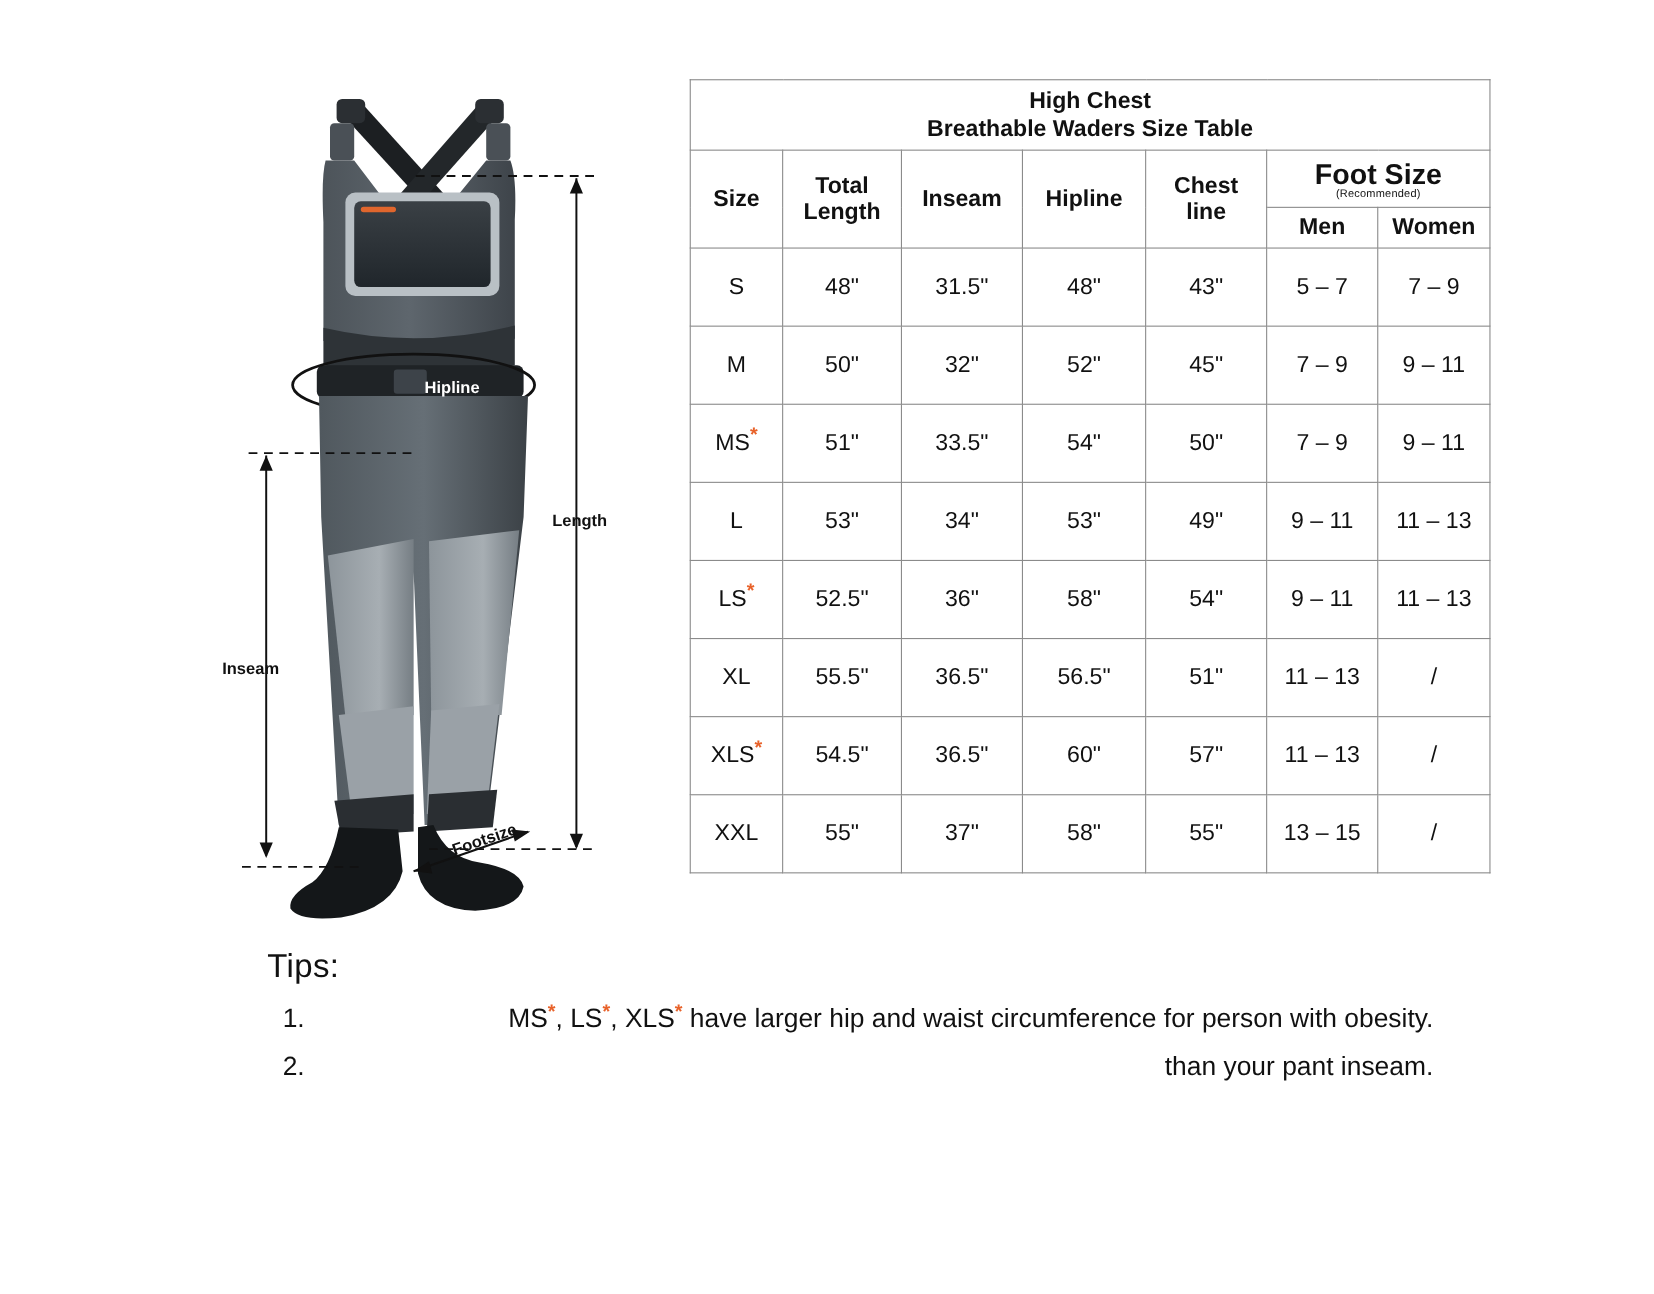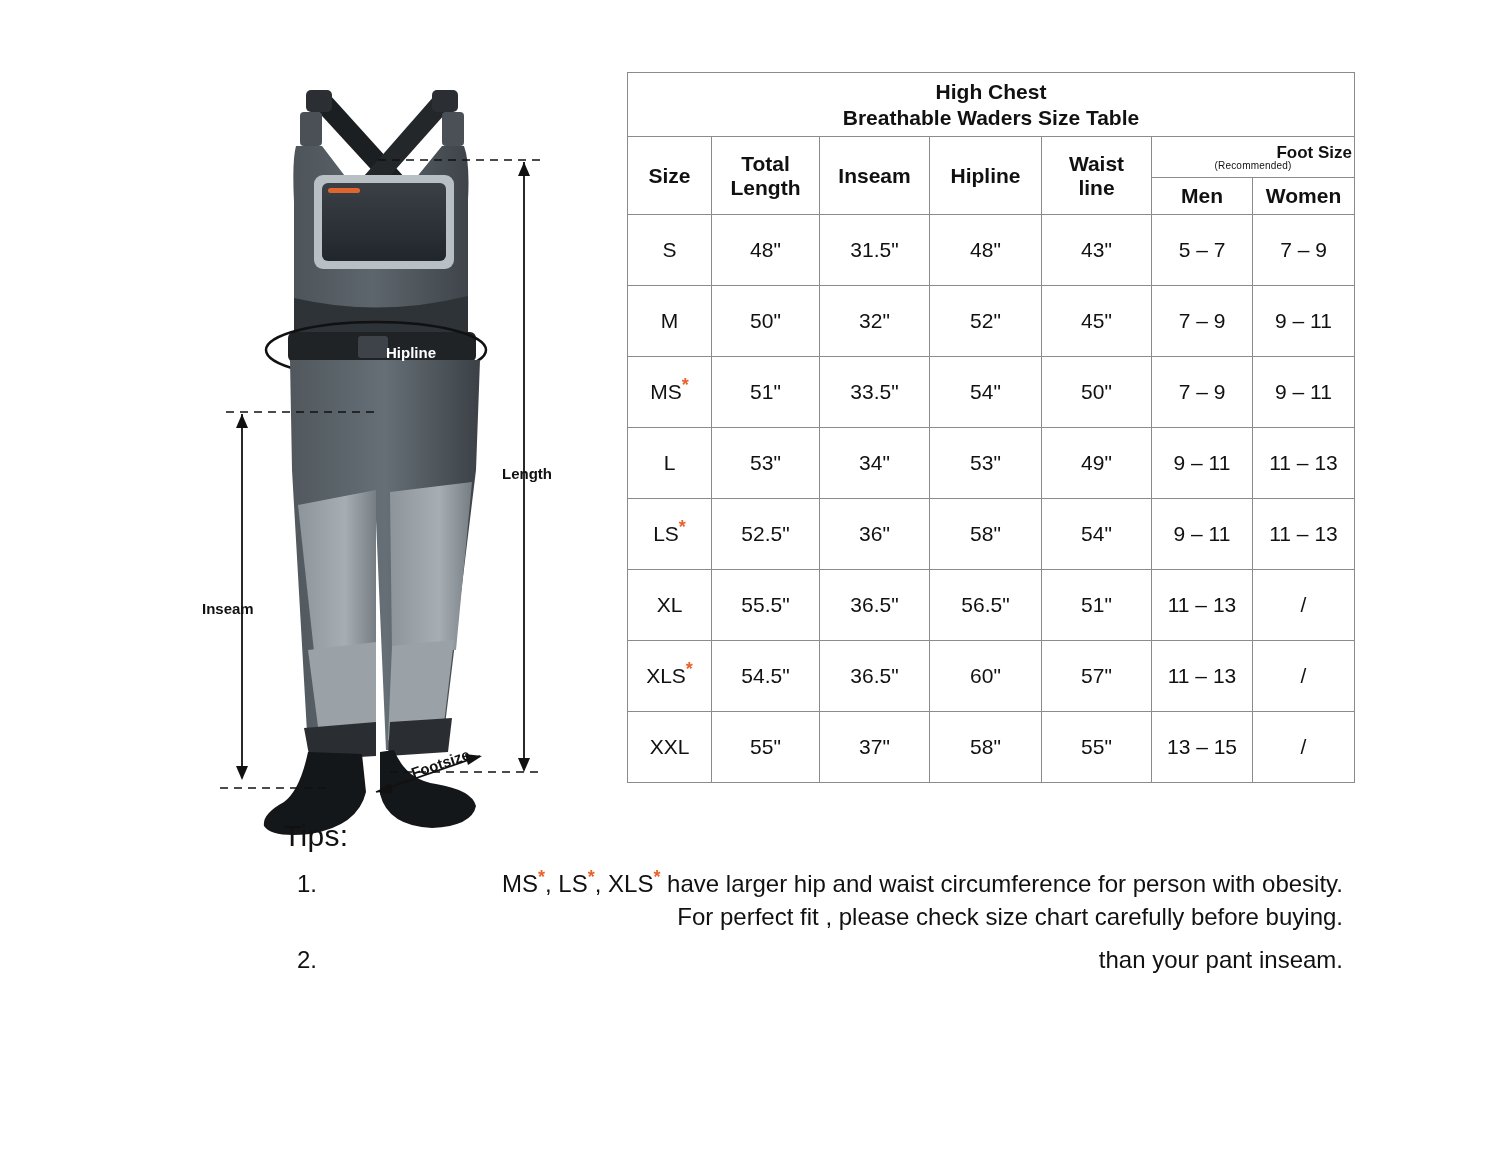--- a/index.html
+++ b/index.html
@@ -78,40 +78,39 @@
   }
   th.hdr-size      { width: 84px; }
   th.hdr-total     { width: 108px; }
   th.hdr-inseam    { width: 110px; }
   th.hdr-hipline   { width: 112px; }
   th.hdr-waist     { width: 110px; }
   th.hdr-foot      { width: 203px; }
   th.hdr-men       { width: 101px; margin-top: 20px; }
   th.hdr-women     { width: 102px; }
 
-  .hdr-foot .foot-main { display: block; font-size: 17px; font-weight: bold; text-align: right; }
+  .hdr-foot .foot-main { display: block; font-size: 26px; font-weight: bold; }
   .hdr-foot .foot-sub  { display: block; font-size: 10px; font-weight: normal; letter-spacing: .2px; margin-top: -3px;}
 
   .two-line { line-height: 1.12; }
 
   .star {
     color: #e8622a;
     font-size: 18px;
     vertical-align: super;
     line-height: 0;
     font-weight: bold;
   }
 
   
   .tips {
     position: absolute;
     left: 243px;
-    top: 819px;
+    top: 862px;
     width: 1060px;
-    margin-left: 40px;
   }
   .tips-title {
     font-size: 30px;
     font-weight: normal;
     color: #111;
     margin: 0 0 14px 0;
     letter-spacing: .3px;
   }
   .tip {
     display: flex;
@@ -254,21 +253,21 @@
         </tr>
         <tr>
           <th class="hdr-size" rowspan="2">Size</th>
           <th class="hdr-total" rowspan="2">
             <span class="two-line">Total</span><br>
             <span class="two-line">Length</span>
           </th>
           <th class="hdr-inseam" rowspan="2">Inseam</th>
           <th class="hdr-hipline" rowspan="2">Hipline</th>
           <th class="hdr-waist" rowspan="2">
-            <span class="two-line">Waist</span><br>
+            <span class="two-line">Chest</span><br>
             <span class="two-line">line</span>
           </th>
           <th class="hdr-foot" colspan="2">
             <span class="foot-main">Foot Size</span>
             <span class="foot-sub">(Recommended)</span>
           </th>
         </tr>
         <tr>
           <th class="hdr-men">Men</th>
           <th class="hdr-women">Women</th>
@@ -351,21 +350,20 @@
     </table>
   </div>
 
   <div class="tips">
     <div class="tips-title">Tips:</div>
 
     <div class="tip">
       <span class="tip-num">1.</span>
       <span class="tip-text">
         <span>MS</span><span class="star">*</span><span>, LS</span><span class="star">*</span><span>, XLS</span><span class="star">*</span><span> have larger hip and waist circumference for person with obesity.</span>
-        <span class="ln2">For perfect fit , please check size chart carefully before buying.</span>
       </span>
     </div>
 
     <div class="tip">
       <span class="tip-num">2.</span>
       <span class="tip-text">
         <span class="ln2">than your pant inseam.</span>
       </span>
     </div>
   </div>

